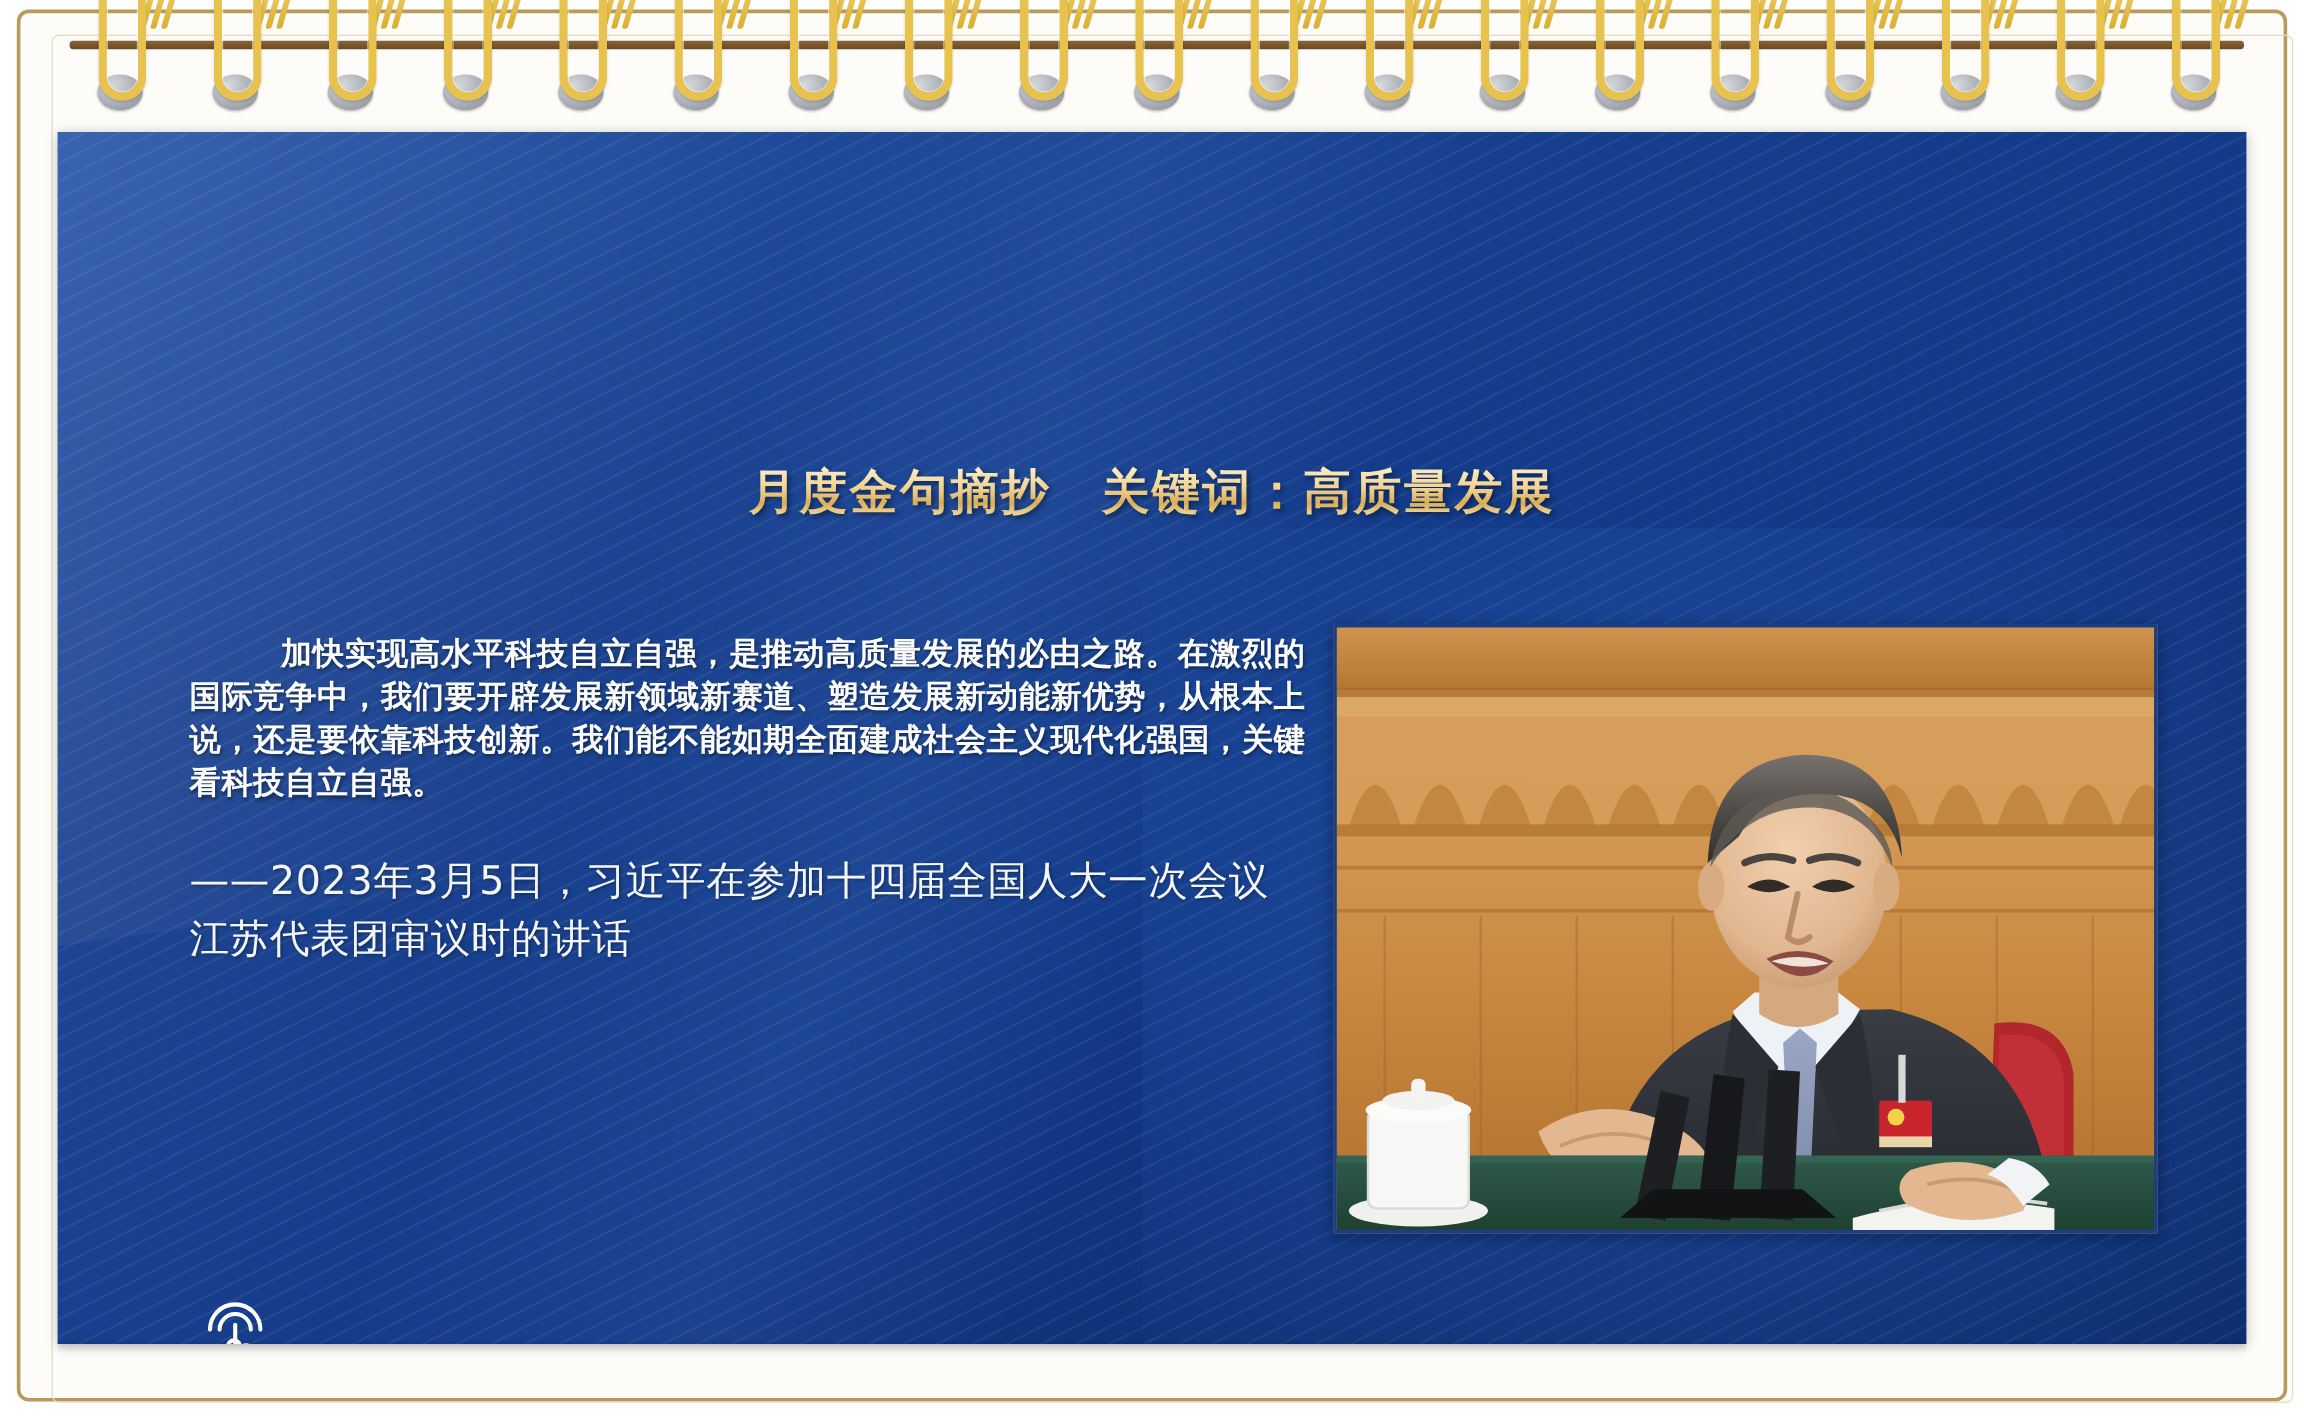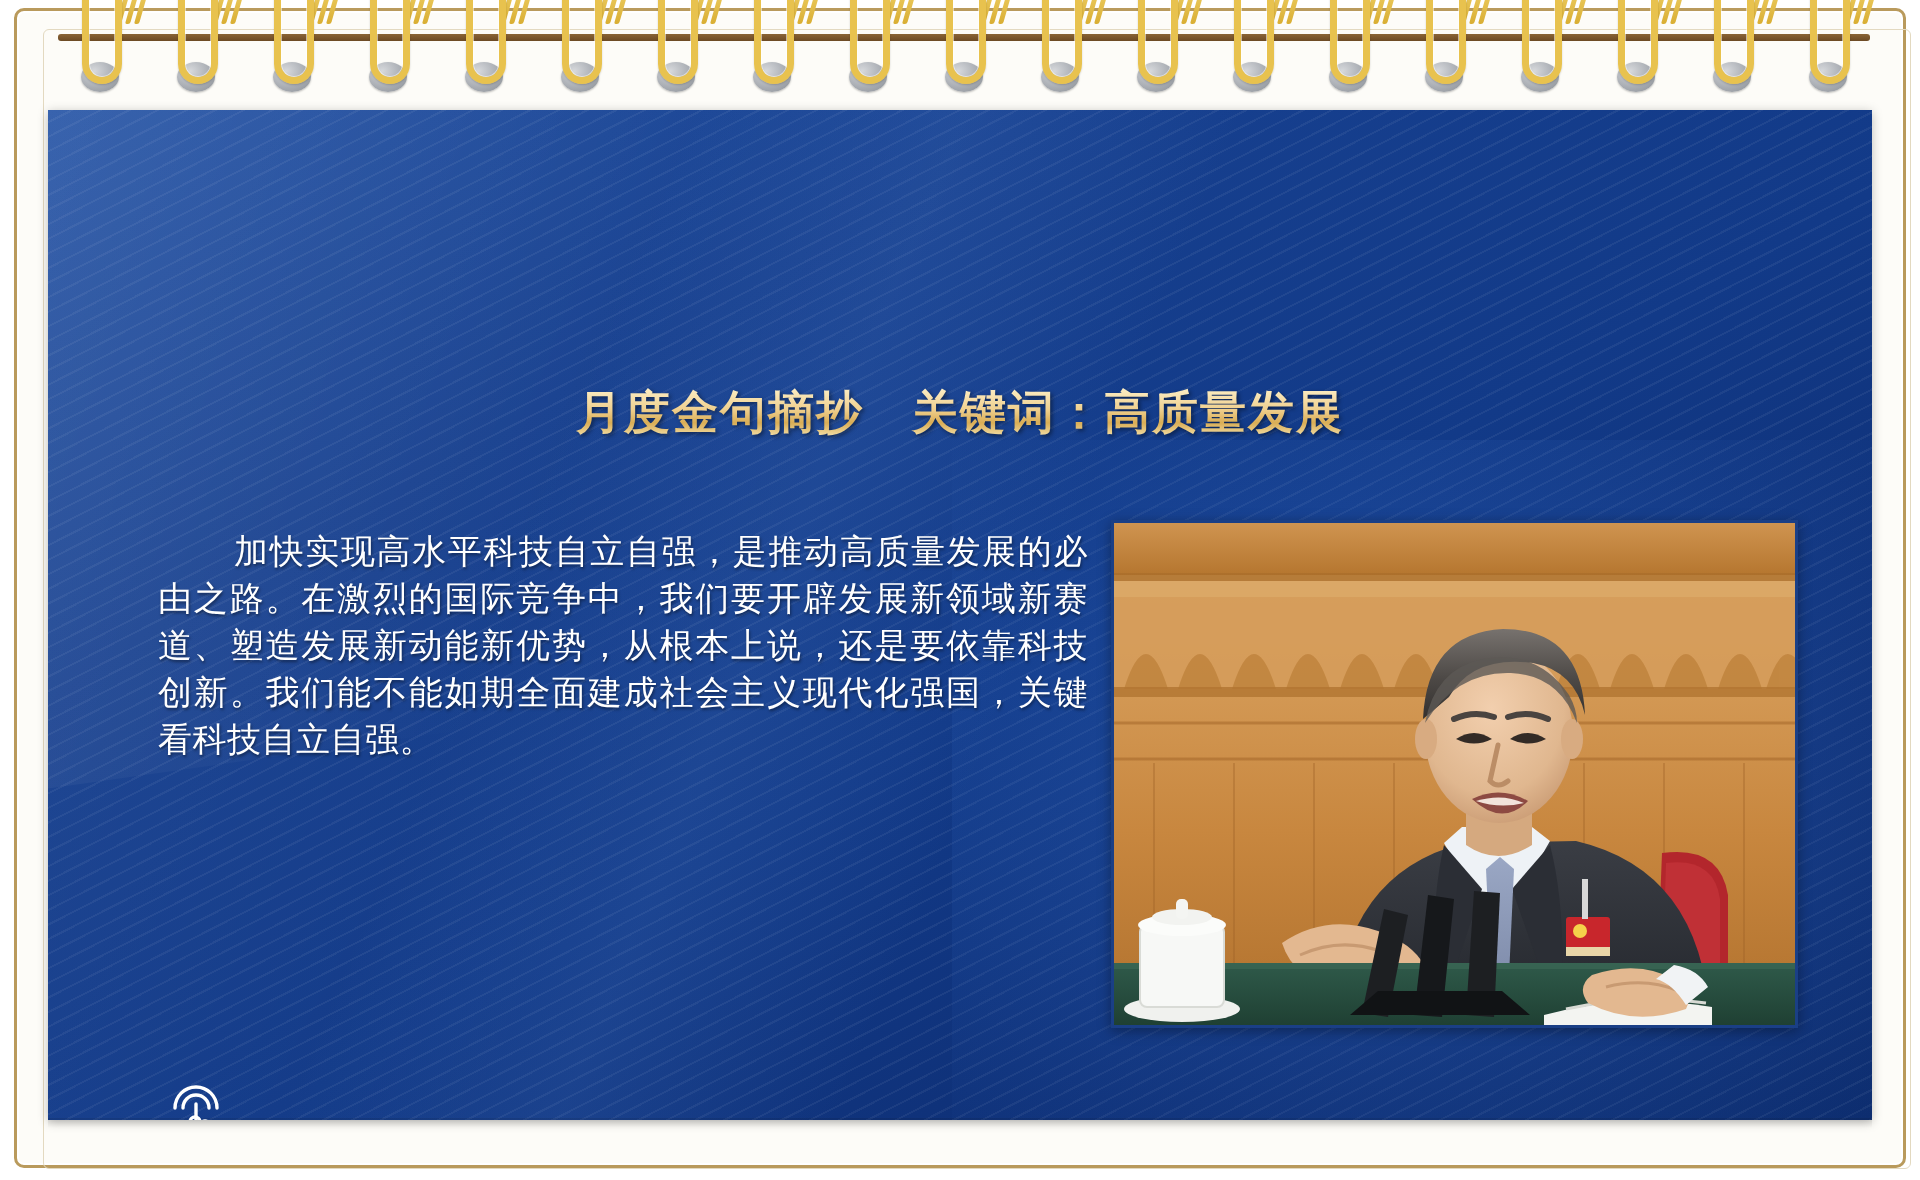--- a/index.html
+++ b/index.html
@@ -157,41 +157,41 @@
 
   
   .subtitle {
     position: absolute;
     left: 0; top: 272px;
     width: 1824px;
     text-align: center;
     z-index: 5;
   }
   .subtitle-text {
-    font-size: 46px;
+    font-size: 40px;
     font-weight: 700;
     letter-spacing: 2px;
     background: linear-gradient(180deg, #fdf2cd 0%, #f0d08f 45%, #d9ad55 70%, #f7e7b6 100%);
     -webkit-background-clip: text;
     background-clip: text;
     color: transparent;
     filter: drop-shadow(2px 2px 2px rgba(0,0,0,0.45));
   }
 
   
   .quote-block {
     position: absolute;
     left: 110px; top: 418px;
     width: 930px;
     z-index: 5;
   }
   .quote-text {
     color: #ffffff;
-    font-size: 34px;
-    font-weight: 400;
+    font-size: 26px;
+    font-weight: 700;
     line-height: 1.38;
     text-indent: 76px;
     text-align: justify;
     text-shadow: 1px 2px 3px rgba(0,0,0,0.45);
     letter-spacing: 0.5px;
   }
   .quote-source {
     margin-top: 38px;
     color: #f2f5fa;
     font-size: 33px;
@@ -383,20 +383,21 @@
     <div class="sweep"></div>
     <div class="sheen-b"></div>
 
 
     <div class="subtitle">
       <span class="subtitle-text">月度金句摘抄　关键词：高质量发展</span>
     </div>
 
     <div class="quote-block">
       <div class="quote-text">加快实现高水平科技自立自强，是推动高质量发展的必由之路。在激烈的国际竞争中，我们要开辟发展新领域新赛道、塑造发展新动能新优势，从根本上说，还是要依靠科技创新。我们能不能如期全面建成社会主义现代化强国，关键看科技自立自强。</div>
+      <div class="quote-source">——2023年3月5日，习近平在参加十四届全国人大一次会议江苏代表团审议时的讲话</div>
     </div>
 
     <div class="photo">
       <svg width="681" height="502" viewBox="0 0 681 502">
         <defs>
           <linearGradient id="wood" x1="0" y1="0" x2="0" y2="1">
             <stop offset="0%" stop-color="#e0ad6c"></stop>
             <stop offset="35%" stop-color="#d49a56"></stop>
             <stop offset="70%" stop-color="#c8873f"></stop>
             <stop offset="100%" stop-color="#b87833"></stop>

